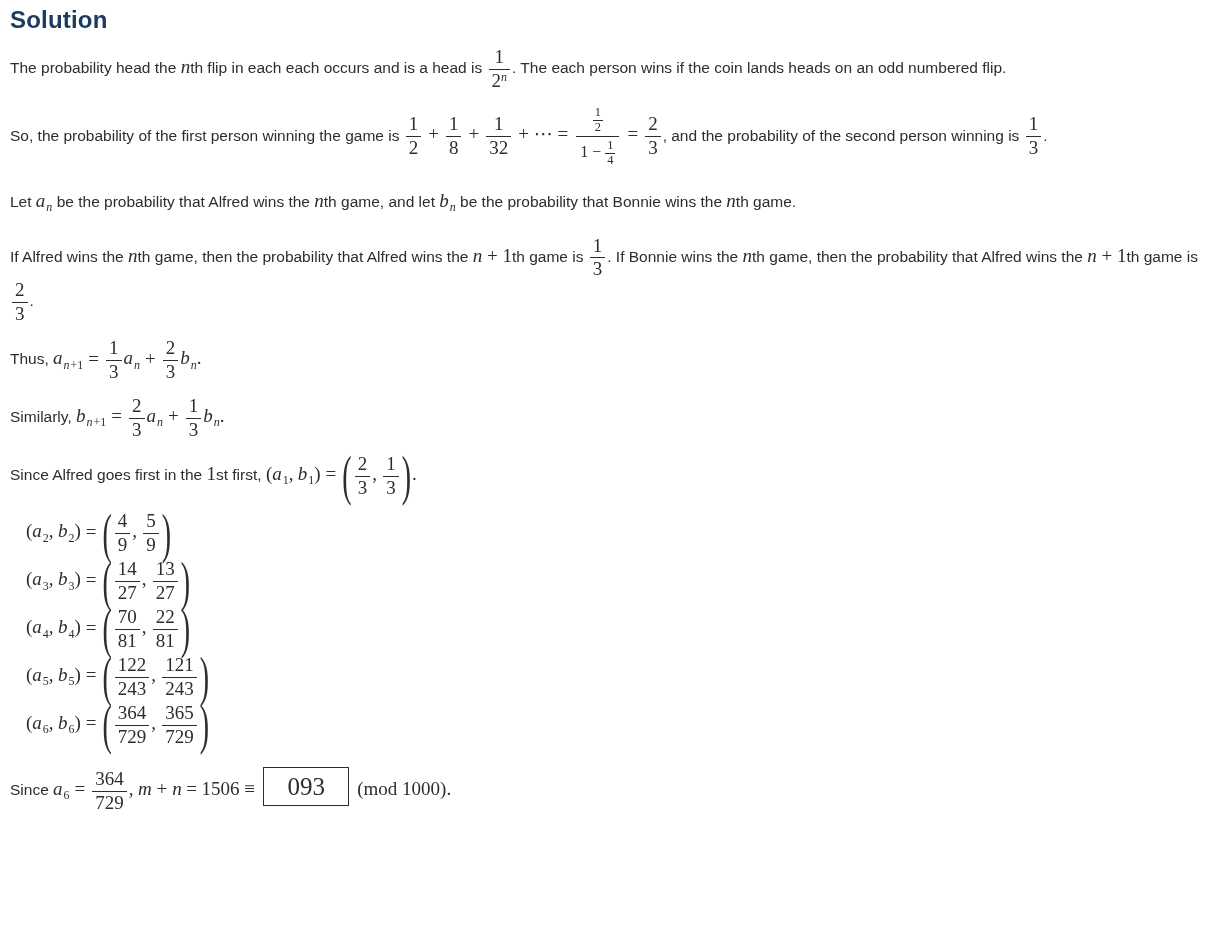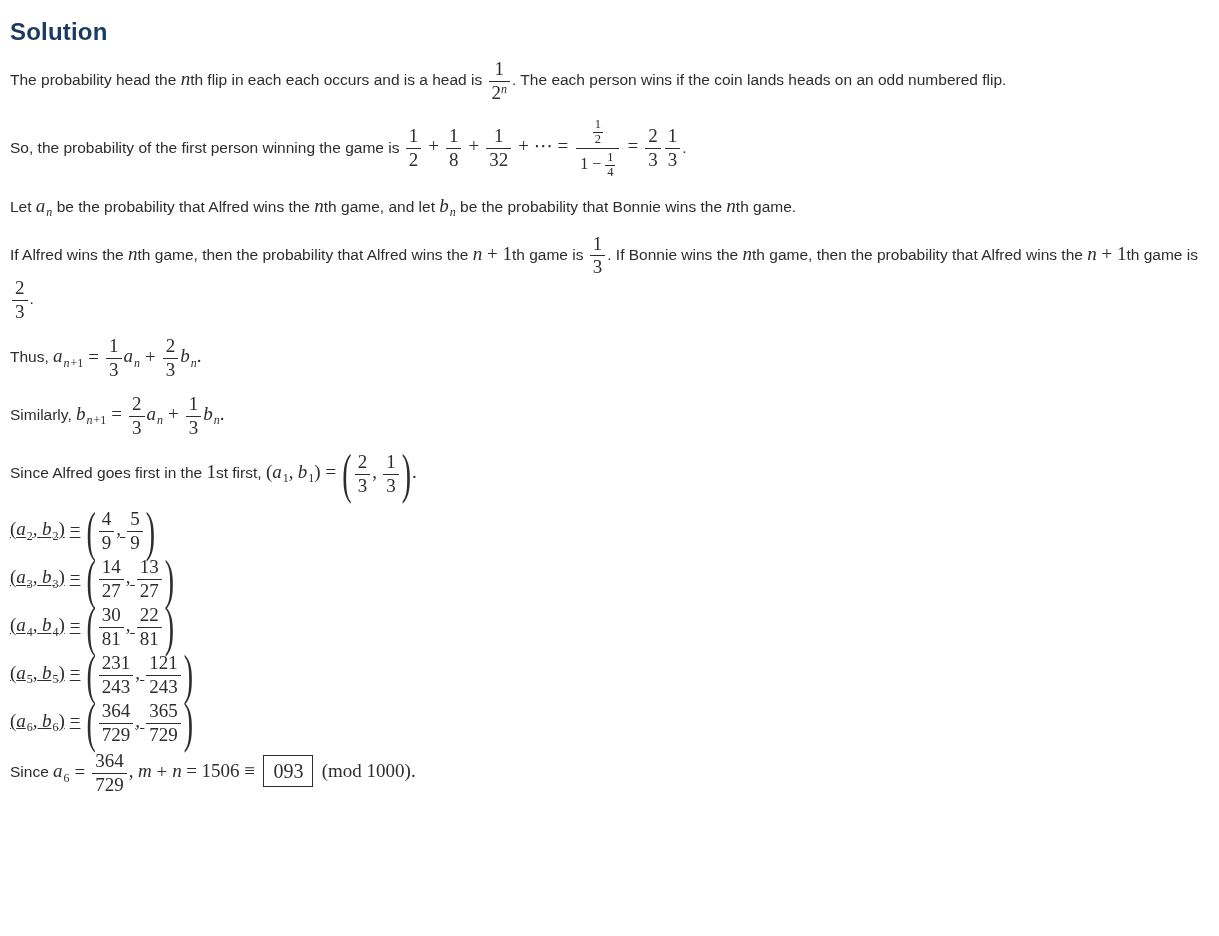--- a/index.html
+++ b/index.html
@@ -11,27 +11,27 @@
     font-size: 15.5px;
     color: var(--c-text, #2d2d2d);
   }
   .content { padding: 2px 12px 0 10px; }
 
   h2.page-title {
     font-family: "Liberation Sans", sans-serif;
     font-size: 24px;
     font-weight: 700;
     color: var(--c-heading, #1b3b60);
-    margin: 16px 0 2px 0;
+    margin: 4px 0 2px 0;
     letter-spacing: 0.2px;
   }
 
   p.para { margin: 13px 0; line-height: 1.4; }
-  p.para.tight { margin: 6px 0; }
-  p.eqline { margin: 3px 0; line-height: 1.1; text-decoration: underline; }
+  p.para.tight { margin: 20px 0; }
+  p.eqline { margin: 3px 16px; line-height: 1.1; }
 
   
   .mv { font-family: "Liberation Serif", serif; font-style: italic; font-size: 19px; }
   .mt { font-family: "Liberation Serif", serif; font-style: normal; font-size: 19px; }
   .op { margin: 0 5px; }
   .msub {
     font-family: "Liberation Serif", serif; font-style: italic;
     font-size: 12px; vertical-align: -4px; margin-left: 1px;
   }
   .msubu { font-style: normal; }
@@ -68,38 +68,38 @@
   .bigp {
     display: inline-block;
     font-family: "Liberation Serif", serif; font-weight: 300;
     font-size: 28px; line-height: 1;
     transform: scaleY(1.95);
     vertical-align: middle;
     margin: 0 1px;
   }
   .boxed {
     display: inline-block;
-    font-family: "Liberation Serif", serif; font-size: 20px;
-    border: 1px solid #2d2d2d; padding: 1px 9px; margin: 0 4px;
+    font-family: "Liberation Serif", serif; font-size: 25px;
+    border: 1px solid #2d2d2d; padding: 1px 23px; margin: 0 4px;
     vertical-align: baseline;
   }
   a.wiki-link { color: var(--c-link, #5e7cc7); text-decoration: none; cursor: pointer; }
 </style>
 </head>
 <body>
 
 <div class="content">
 
   <h2 class="page-title">Solution</h2>
 
   <p class="para"><span>The probability head the </span><span class="mv">n</span><span>th flip in each each occurs and is a head is </span><span class="frac"><span class="num">1</span><span class="den"><span>2</span><span class="msup">n</span></span></span><span>. The each person wins if the coin lands heads on an odd numbered flip.</span>
   </p>
 
   <p class="para"><span>So, the probability of the first person winning the game is </span><span class="frac"><span class="num">1</span><span class="den">2</span></span><span class="mt op">+</span><span class="frac"><span class="num">1</span><span class="den">8</span></span><span class="mt op">+</span><span class="frac"><span class="num">1</span><span class="den">32</span></span><span class="mt op">+ ⋯ =</span><span class="cfrac"><span class="cnum"><span class="sfrac"><span class="num">1</span><span class="den">2</span></span></span><span class="cden"><span>1 −</span>
-        <span class="sfrac"><span class="num">1</span><span class="den">4</span></span></span></span><span class="mt op">=</span><span class="frac"><span class="num">2</span><span class="den">3</span></span><span class="frac"><span class="num">1</span><span class="den">3</span></span><span>.</span>
+        <span class="sfrac"><span class="num">1</span><span class="den">4</span></span></span></span><span class="mt op">=</span><span class="frac"><span class="num">2</span><span class="den">3</span></span><span>, and the probability of the second person winning is </span><span class="frac"><span class="num">1</span><span class="den">3</span></span><span>.</span>
   </p>
 
   <p class="para tight"><span>Let </span><span class="mv">a</span><span class="msub">n</span><span> be the probability that Alfred wins the </span><span class="mv">n</span><span>th game, and let </span><span class="mv">b</span><span class="msub">n</span><span> be the probability that Bonnie wins the </span><span class="mv">n</span><span>th game.</span>
   </p>
 
   <p class="para"><span>If Alfred wins the </span><span class="mv">n</span><span>th game, then the probability that Alfred wins the </span><span class="mv">n</span><span class="mt"> + 1</span><span>th game is </span><span class="frac"><span class="num">1</span><span class="den">3</span></span><span>. If Bonnie wins the </span><span class="mv">n</span><span>th game, then the probability that Alfred wins the </span><span class="mv">n</span><span class="mt"> + 1</span><span>th game is </span><span class="frac"><span class="num">2</span><span class="den">3</span></span><span>.</span>
   </p>
 
   <p class="para"><span>Thus, </span><span class="mv">a</span><span class="msub">n</span><span class="msub msubu">+1</span><span class="mt op">=</span><span class="frac"><span class="num">1</span><span class="den">3</span></span><span class="mv">a</span><span class="msub">n</span><span class="mt op">+</span><span class="frac"><span class="num">2</span><span class="den">3</span></span><span class="mv">b</span><span class="msub">n</span><span class="mt">.</span>
   </p>
@@ -117,26 +117,26 @@
     <span class="mv">b</span><span class="msub msubu">2</span><span class="mt">)</span><span class="mt op">=</span><span class="bigp">(</span><span class="frac"><span class="num">4</span><span class="den">9</span></span><span class="mt">,</span>
     <span class="frac"><span class="num">5</span><span class="den">9</span></span><span class="bigp">)</span>
   </p>
 
   <p class="eqline"><span class="mt">(</span><span class="mv">a</span><span class="msub msubu">3</span><span class="mt">,</span>
     <span class="mv">b</span><span class="msub msubu">3</span><span class="mt">)</span><span class="mt op">=</span><span class="bigp">(</span><span class="frac"><span class="num">14</span><span class="den">27</span></span><span class="mt">,</span>
     <span class="frac"><span class="num">13</span><span class="den">27</span></span><span class="bigp">)</span>
   </p>
 
   <p class="eqline"><span class="mt">(</span><span class="mv">a</span><span class="msub msubu">4</span><span class="mt">,</span>
-    <span class="mv">b</span><span class="msub msubu">4</span><span class="mt">)</span><span class="mt op">=</span><span class="bigp">(</span><span class="frac"><span class="num">30</span><span class="den">81</span></span><span class="mt">,</span>
+    <span class="mv">b</span><span class="msub msubu">4</span><span class="mt">)</span><span class="mt op">=</span><span class="bigp">(</span><span class="frac"><span class="num">70</span><span class="den">81</span></span><span class="mt">,</span>
     <span class="frac"><span class="num">22</span><span class="den">81</span></span><span class="bigp">)</span>
   </p>
 
   <p class="eqline"><span class="mt">(</span><span class="mv">a</span><span class="msub msubu">5</span><span class="mt">,</span>
-    <span class="mv">b</span><span class="msub msubu">5</span><span class="mt">)</span><span class="mt op">=</span><span class="bigp">(</span><span class="frac"><span class="num">231</span><span class="den">243</span></span><span class="mt">,</span>
+    <span class="mv">b</span><span class="msub msubu">5</span><span class="mt">)</span><span class="mt op">=</span><span class="bigp">(</span><span class="frac"><span class="num">122</span><span class="den">243</span></span><span class="mt">,</span>
     <span class="frac"><span class="num">121</span><span class="den">243</span></span><span class="bigp">)</span>
   </p>
 
   <p class="eqline"><span class="mt">(</span><span class="mv">a</span><span class="msub msubu">6</span><span class="mt">,</span>
     <span class="mv">b</span><span class="msub msubu">6</span><span class="mt">)</span><span class="mt op">=</span><span class="bigp">(</span><span class="frac"><span class="num">364</span><span class="den">729</span></span><span class="mt">,</span>
     <span class="frac"><span class="num">365</span><span class="den">729</span></span><span class="bigp">)</span>
   </p>
 
   <p class="para tight"><span>Since </span><span class="mv">a</span><span class="msub msubu">6</span><span class="mt op">=</span><span class="frac"><span class="num">364</span><span class="den">729</span></span><span class="mt">,</span>
     <span class="mv">m</span><span class="mt op">+</span><span class="mv">n</span>

